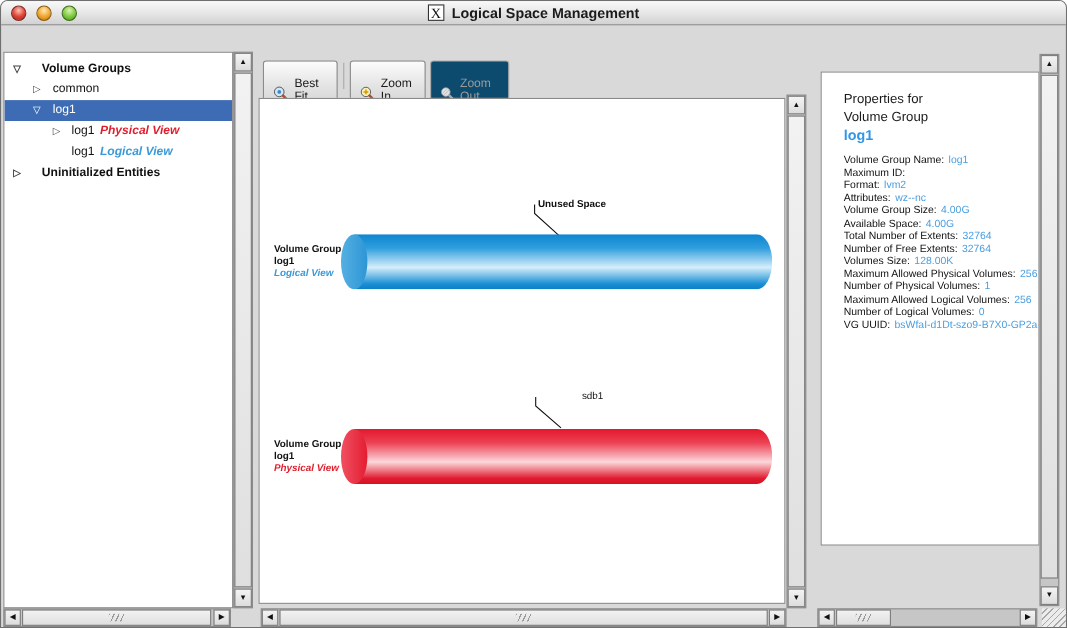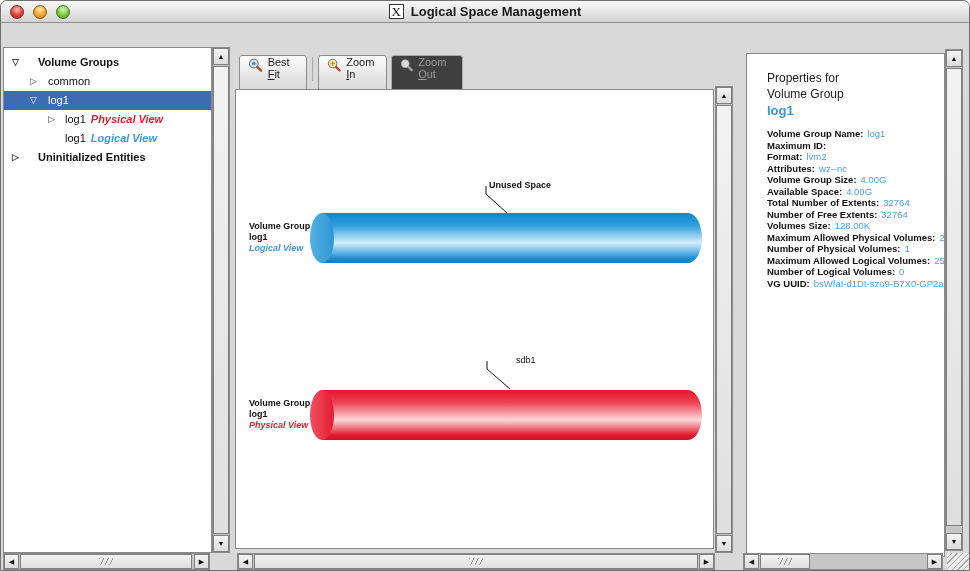--- a/index.html
+++ b/index.html
@@ -27,60 +27,60 @@
   
   .menubar { position:absolute; left:0; top:23px; width:100%; height:22px;
              background:#dedede; border-bottom:1px solid #9d9d9d;
              display:flex; align-items:center; gap:18px; padding-left:9px; }
   .menuitem { font-size:11px; color:#111; cursor:default; }
 
   
   .white-panel { position:absolute; background:#fff; border:1px solid #8a8a8a; overflow:hidden; }
   .tree-panel  { left:2px;  top:46px; width:209px; height:506px; padding-top:5px; }
   .canvas      { left:234px; top:88px; width:479px; height:460px; }
-  .props-panel { left:745px; top:52px; width:199px; height:504px; padding:16px 0 0 20px; }
+  .props-panel { left:745px; top:64px; width:199px; height:431px; padding:16px 0 0 20px; }
 
   
   .trow { position:relative; height:19px; line-height:19px; font-size:11px;
           color:#111; white-space:nowrap; }
   .trow.bold { font-weight:bold; }
   .trow .exp { position:absolute; top:0; font-size:9px; color:#444; }
   .trow .tlabel { position:absolute; top:0; }
   .lvl0 .exp { left:8px; }  .lvl0 .tlabel { left:34px; }
   .lvl1 .exp { left:26px; } .lvl1 .tlabel { left:44px; }
   .lvl2 .exp { left:44px; } .lvl2 .tlabel { left:61px; }
   .trow.selected { background:#3d6cb4; color:#fff; }
   .trow.selected .exp { color:#fff; }
   .tview { font-style:italic; font-weight:bold; margin-left:5px; }
   .tview.red  { color:#e01f2e; }
   .tview.blue { color:#3c9ad9; }
 
   
-  .tbtn { position:absolute; top:54px; height:40px; display:flex; align-items:flex-start;
+  .tbtn { position:absolute; top:54px; height:40px; display:flex; align-items:flex-end;
           gap:5px; padding:0 8px; font-size:11px; color:#1a1a1a;
           background:linear-gradient(#fcfcfc,#e3e3e3 60%,#d6d6d6);
           border:1px solid #8b8b8b; border-radius:3px; }
-  .tbtn.disabled { color:#9b9b9b; background:#404040; border-color:#ababab; }
+  .tbtn.disabled { color:#9b9b9b; background:#0c4a6e; border-color:#ababab; }
   .tsep { position:absolute; top:56px; left:311px; width:1px; height:24px; background:#aaa; }
 
   
   .cyl { position:absolute; width:392px; height:50px; }
   .cyl-label { position:absolute; font-size:9px; line-height:11px; color:#111; font-weight:bold; }
   .cyl-label .view { font-style:italic; }
   .cyl-label .view.blue { color:#3c9ad9; }
   .cyl-label .view.red  { color:#e01f2e; }
   .ann-text { position:absolute; font-size:9px; color:#111; }
   .ann-line { position:absolute; overflow:visible; }
 
   
   .phead { font-size:12px; line-height:16px; color:#1a1a1a; }
   .psubject { font-size:13px; line-height:17px; font-weight:bold; color:#2f96e8; }
   .props { margin-top:9px; }
   .prow { font-size:9.5px; line-height:11.5px; white-space:nowrap; }
-  .plabel { font-weight:bold; color:#111; }
+  .plabel { font-weight:normal; color:#111; }
   .pval { color:#4a9ee0; margin-left:4px; }
 
   
   .sb { position:absolute; background:#c6c6c6; border:1px solid #8a8a8a; }
   .sb-btn { position:absolute; background:linear-gradient(#f4f4f4,#dcdcdc); border:1px solid #7f7f7f;
             display:flex; align-items:center; justify-content:center;
             font-size:7px; color:#111; line-height:1; }
   .sb-thumb { position:absolute; background:linear-gradient(#f2f2f2,#dfdfdf); border:1px solid #7f7f7f; }
   .sb-thumb.h::after { content:""; position:absolute; left:50%; top:3px; bottom:3px; width:14px;
             transform:translateX(-50%);
@@ -196,21 +196,21 @@
       </defs>
       <path d="M12 0 H378 A14 25 0 0 1 378 50 H12 Z" fill="url(#bg1)"></path>
       <ellipse cx="12" cy="25" rx="12" ry="25" fill="url(#bc1)"></ellipse>
     </svg>
 
     <div class="cyl-label" style="left:13px; top:308px;">
       <div>Volume Group</div>
       <div>log1</div>
       <div class="view red">Physical View</div>
     </div>
-    <div class="ann-text" style="left:240px; top:265px;padding-left:40px;">sdb1</div>
+    <div class="ann-text" style="left:253px; top:265px;padding-left:40px;">sdb1</div>
     <svg class="ann-line" style="left:247px; top:271px;" width="32" height="32">
       <polyline points="4,0 4,8 27,28" fill="none" stroke="#111" stroke-width="1"></polyline>
     </svg>
     <svg class="cyl" style="left:74px; top:300px;" viewBox="0 0 392 50">
       <defs>
         <linearGradient id="rg1" x1="0" y1="0" x2="0" y2="1">
           <stop offset="0" stop-color="#e5172b"></stop>
             <stop offset="0.25" stop-color="#ec4154"></stop>
           <stop offset="0.60" stop-color="#fbd8db"></stop>
             <stop offset="0.90" stop-color="#e01a2e"></stop>

